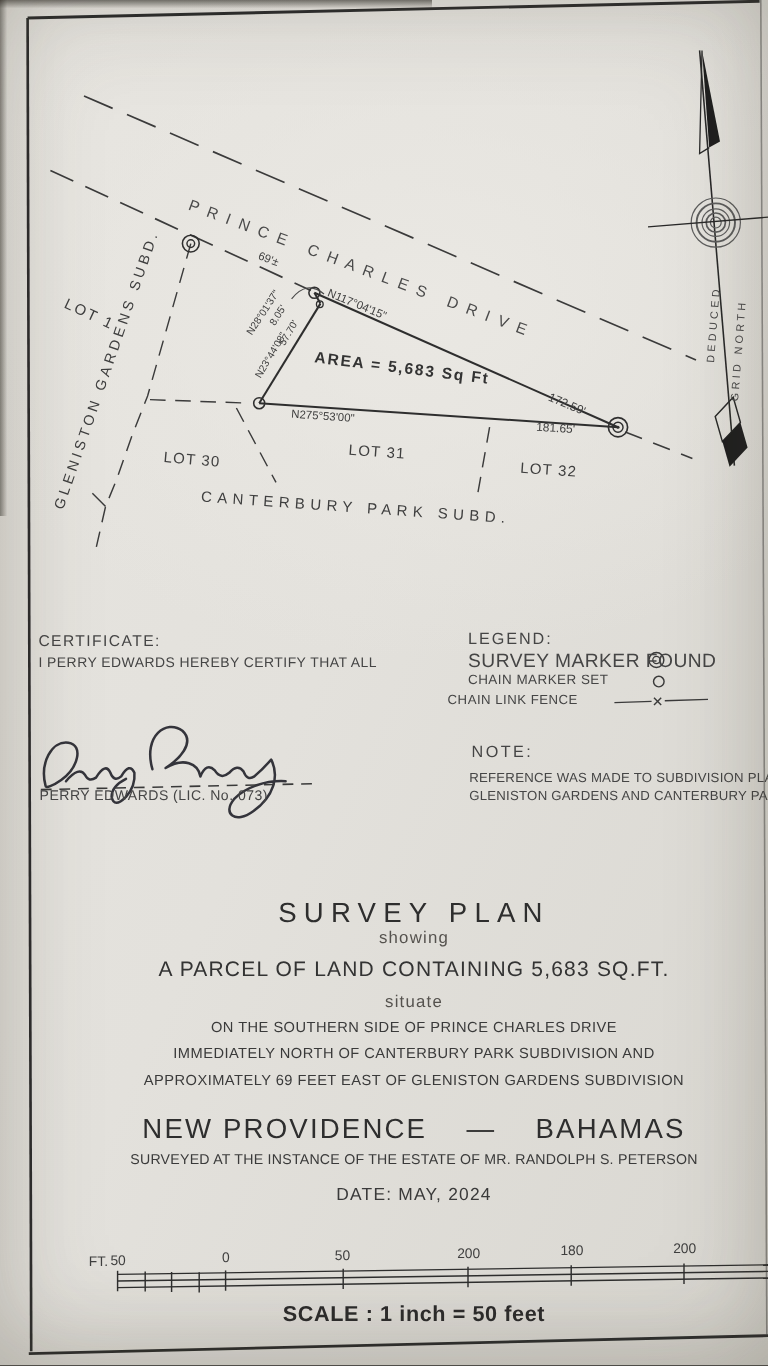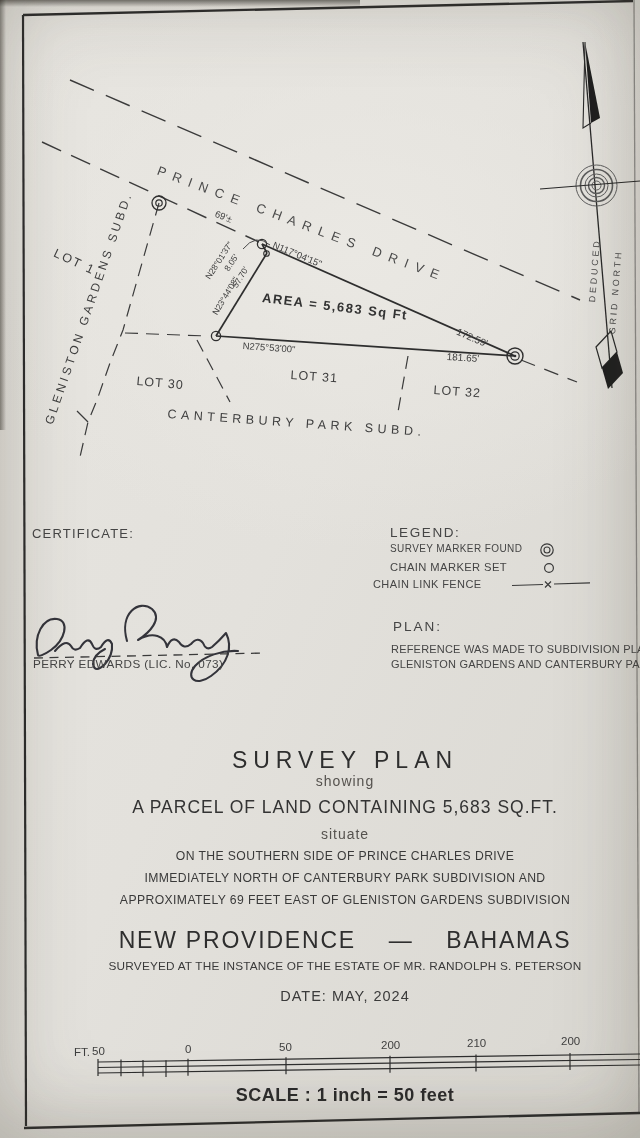--- a/index.html
+++ b/index.html
@@ -135,46 +135,47 @@
   <div class="t" style="left:57px;top:247px;transform:rotate(25deg);font-size:12.5px;letter-spacing:2px;">LOT 1</div>
   <div class="t" style="left:43px;top:422px;transform:rotate(-71deg);font-size:12px;letter-spacing:3.2px;">GLENISTON GARDENS SUBD.</div>
   <div class="t" style="left:137px;top:375px;transform:rotate(5deg);font-size:12.5px;letter-spacing:1px;">LOT 30</div>
   <div class="t" style="left:291px;top:369px;transform:rotate(4deg);font-size:12.5px;letter-spacing:1px;">LOT 31</div>
   <div class="t" style="left:434px;top:384px;transform:rotate(4deg);font-size:12.5px;letter-spacing:1px;">LOT 32</div>
   <div class="t" style="left:168px;top:408px;transform:rotate(4deg);font-size:12.5px;letter-spacing:4.5px;">CANTERBURY PARK SUBD.</div>
   <div class="t" style="left:588px;top:302px;transform:rotate(-85.5deg);font-size:9px;letter-spacing:2.8px;color:#4a4a4a;">DEDUCED</div>
   <div class="t" style="left:608px;top:334px;transform:rotate(-85.5deg);font-size:9px;letter-spacing:2.8px;color:#4a4a4a;">GRID NORTH</div>
 
   <div class="t" style="left:32px;top:527px;font-size:13px;letter-spacing:1.2px;color:#454545;">CERTIFICATE:</div>
+  <div class="t" style="left:32px;top:547px;font-size:11.6px;letter-spacing:.4px;color:#454545;">I PERRY EDWARDS HEREBY CERTIFY THAT ALL</div>
   <div class="t" style="left:33px;top:658px;font-size:11.7px;letter-spacing:.4px;color:#454545;">PERRY EDWARDS (LIC. No. 073)</div>
 
   <div class="t" style="left:390px;top:526px;font-size:13.5px;letter-spacing:1.6px;color:#454545;">LEGEND:</div>
-  <div class="t" style="left:390px;top:544px;font-size:10px;letter-spacing:.4px;color:#454545;">SURVEY MARKER FOUND</div>
+  <div class="t" style="left:390px;top:544px;font-size:16px;letter-spacing:.4px;color:#454545;">SURVEY MARKER FOUND</div>
   <div class="t" style="left:390px;top:562px;font-size:11.2px;letter-spacing:.4px;color:#454545;">CHAIN MARKER SET</div>
   <div class="t" style="left:373px;top:579px;font-size:11px;letter-spacing:.4px;color:#454545;">CHAIN LINK FENCE</div>
 
-  <div class="t" style="left:393px;top:620px;font-size:13.5px;letter-spacing:2px;color:#454545;">PLAN:</div>
+  <div class="t" style="left:393px;top:620px;font-size:13.5px;letter-spacing:2px;color:#454545;">NOTE:</div>
   <div class="t" style="left:391px;top:644px;font-size:11px;letter-spacing:.2px;color:#454545;">REFERENCE WAS MADE TO SUBDIVISION PLANS</div>
   <div class="t" style="left:391px;top:659px;font-size:11px;letter-spacing:.2px;color:#454545;">GLENISTON GARDENS AND CANTERBURY PARK</div>
 
   <div class="tc" style="top:749px;font-size:23px;letter-spacing:6px;color:#2e2e2e;">SURVEY PLAN</div>
   <div class="tc" style="top:774px;font-size:14px;letter-spacing:1px;color:#55524e;">showing</div>
   <div class="tc" style="top:799px;font-size:17.5px;letter-spacing:1px;color:#333;">A PARCEL OF LAND CONTAINING 5,683 SQ.FT.</div>
   <div class="tc" style="top:827px;font-size:14px;letter-spacing:1px;color:#55524e;">situate</div>
   <div class="tc" style="top:850px;font-size:12.2px;letter-spacing:.4px;">ON THE SOUTHERN SIDE OF PRINCE CHARLES DRIVE</div>
   <div class="tc" style="top:872px;font-size:12.2px;letter-spacing:.4px;">IMMEDIATELY NORTH OF CANTERBURY PARK SUBDIVISION AND</div>
   <div class="tc" style="top:894px;font-size:12.2px;letter-spacing:.4px;">APPROXIMATELY 69 FEET EAST OF GLENISTON GARDENS SUBDIVISION</div>
   <div class="tc" style="top:929px;font-size:23px;letter-spacing:1.8px;color:#2e2e2e;">NEW PROVIDENCE    —    BAHAMAS</div>
   <div class="tc" style="top:961px;font-size:11.8px;letter-spacing:.2px;">SURVEYED AT THE INSTANCE OF THE ESTATE OF MR. RANDOLPH S. PETERSON</div>
   <div class="tc" style="top:989px;font-size:14.5px;letter-spacing:1px;">DATE: MAY, 2024</div>
 
   <div class="t" style="left:74px;top:1047px;font-size:11.5px;text-align:right;">FT.</div>
   <div class="t" style="left:92px;top:1046px;font-size:11.5px;">50</div>
   <div class="t" style="left:185px;top:1044px;font-size:11.5px;">0</div>
   <div class="t" style="left:279px;top:1042px;font-size:11.5px;">50</div>
   <div class="t" style="left:381px;top:1040px;font-size:11.5px;">200</div>
-  <div class="t" style="left:467px;top:1038px;font-size:11.5px;">210</div>
+  <div class="t" style="left:467px;top:1038px;font-size:11.5px;">180</div>
   <div class="t" style="left:561px;top:1036px;font-size:11.5px;">200</div>
   <div class="tc" style="top:1086px;font-size:18px;font-weight:700;letter-spacing:.5px;color:#2c2c2c;">SCALE : 1 inch = 50 feet</div>
 
   <div class="edge-top"></div>
   <div class="edge-left"></div>
 </div>
 
 </body></html>

